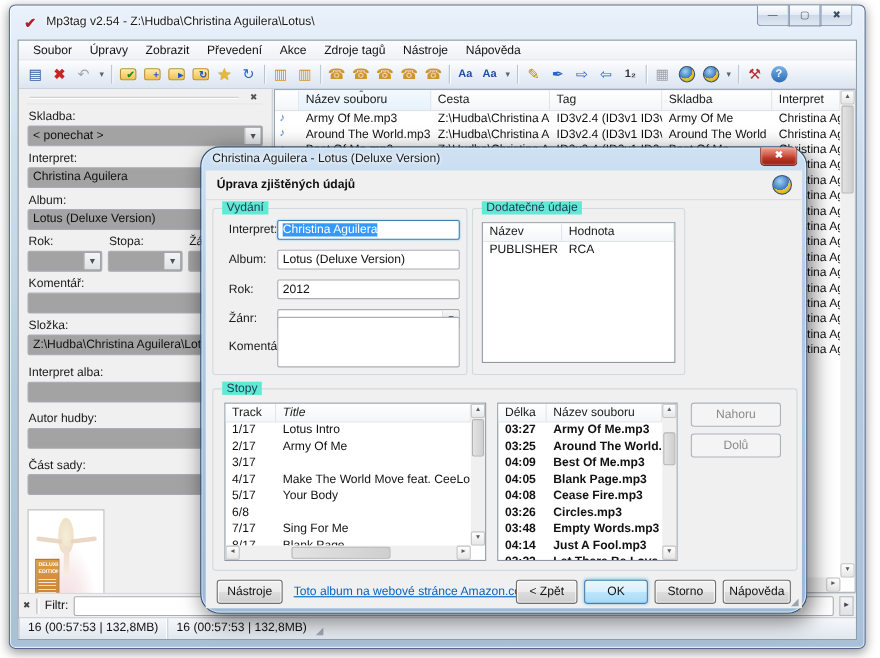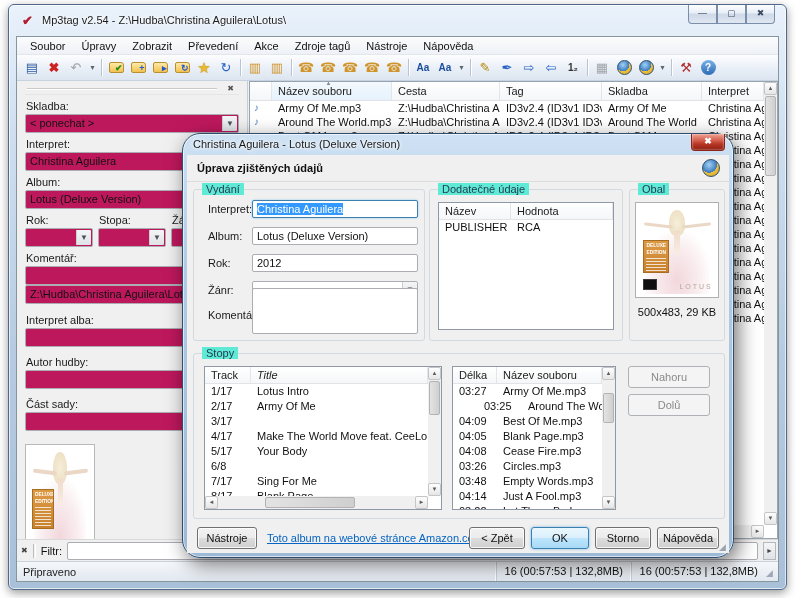--- a/index.html
+++ b/index.html
@@ -40,21 +40,21 @@
   .helpico{width:15px;height:15px;border-radius:50%;background:linear-gradient(#7ab2e8,#2d6bb4);
     color:#fff;font-weight:bold;font-size:10px;display:flex;align-items:center;justify-content:center;}
   
   .main{position:absolute;left:0;top:44px;right:0;bottom:42px;}
   .tagpanel{position:absolute;left:0;top:0;width:231px;bottom:0;background:#f0f0f0;border-right:1px solid #c6cdd4;
     padding:2px 8px 0 8px;overflow:hidden;}
   .panel-top{height:12px;position:relative;border-bottom:1px solid #e6e6e6;margin-bottom:2px;}
   .panel-top .groove{position:absolute;left:2px;right:22px;top:5px;height:2px;border-top:1px solid #c9c9c9;border-bottom:1px solid #fff;}
   .pclose{position:absolute;right:2px;top:0;font-size:8px;color:#555;padding:1px 3px;}
   .plabel{margin:5px 0 2px 1px;color:#1a1a1a;}
-  .pfield{position:relative;height:19px;background:#be185d;border:1px solid #abadb3;border-radius:2px;
+  .pfield{position:relative;height:19px;background:#a3a3a3;border:1px solid #abadb3;border-radius:2px;
     line-height:17px;padding:0 18px 0 4px;white-space:nowrap;overflow:hidden;}
   .pfield.noarrow{padding-right:4px;}
   .parrow{position:absolute;right:1px;top:1px;bottom:1px;width:15px;text-align:center;font-size:8px;line-height:15px;color:#48515c;
     background:linear-gradient(#f4f5f6,#dfe2e6);border-left:1px solid #ccd0d5;border-radius:0 1px 1px 0;}
   .row3{display:flex;gap:5px;}
   .row3>div{flex:1;min-width:0;}
   .art-row{display:flex;margin-top:13px;gap:6px;}
   .artbox{width:70px;height:114px;background:#fff;border:1px solid #b9b9b9;padding:3px;}
   .artinfo{flex:1;text-align:right;padding-top:2px;line-height:14px;color:#222;overflow:hidden;}
   
@@ -304,20 +304,21 @@
                 <span class="parrow">▼</span>
               </div>
           </div>
           <div>
             <div class="plabel">Žánr:</div>
             <div class="pfield noarrow"></div>
           </div>
         </div>
         <div class="plabel">Komentář:</div>
         <div class="pfield noarrow"></div>
+        <div class="plabel">Složka:</div>
         <div class="pfield noarrow"><span>Z:\Hudba\Christina Aguilera\Lotus</span></div>
         <div class="plabel" style="margin-top:10px">Interpret alba:</div>
         <div class="pfield noarrow"></div>
         <div class="plabel" style="margin-top:9px">Autor hudby:</div>
         <div class="pfield noarrow"></div>
         <div class="plabel" style="margin-top:9px">Část sady:</div>
         <div class="pfield noarrow"></div>
         <div class="art-row">
           <div class="artbox">
             <div class="cover">
@@ -496,21 +497,20 @@
 
     <div class="filterbar">
       <span class="fclose">✖</span>
       <span class="fgrip"></span>
       <span>Filtr:</span>
       <div class="finput"><span></span></div>
       <div class="fdrop">►</div>
     </div>
 
     <div class="statusbar">
-      <div class="sb-left">Připraveno</div>
       <div class="sb-pane">16 (00:57:53 | 132,8MB)</div>
       <div class="sb-pane">16 (00:57:53 | 132,8MB)</div>
       <div class="sb-grip">◢</div>
     </div>
   </div>
 </div>
 
 <div class="dialog">
   <div class="dlg-title">Christina Aguilera - Lotus (Deluxe Version)</div>
   <div class="dlg-close">✖</div>
@@ -543,39 +543,20 @@
           </div>
         <div class="lv-body">
             <div class="lv-row">
               <div class="lv-c" style="width: 72px;">PUBLISHER</div>
               <div class="lv-c" style="flex: 1 1 0%;">RCA</div>
             </div>
           </div>
       </div>
     </div>
 
-    <div class="grp" style="left:442px;top:34px;width:96px;height:152px;">
-      <span class="legend">Obal</span>
-      <div style="position:absolute;left:5px;top:12px;width:84px;height:96px;background:#fff;border:1px solid #b0b0b0;padding:3px;">
-        <div class="cover">
-          <div class="cv-pink"></div>
-            <div class="cv-hair"></div>
-            <div class="cv-armL"></div>
-            <div class="cv-armR"></div>
-            <div class="cv-body"></div>
-          <div class="cv-sticker">
-              <div class="st1">DELUXE EDITION</div>
-              <div class="st2"></div>
-            </div>
-          <div class="cv-adv"></div>
-          <div class="cv-title">LOTUS</div>
-        </div>
-      </div>
-      <div style="position:absolute;left:0;right:0;top:116px;text-align:center;">500x483, 29 KB</div>
-    </div>
 
     <div class="grp" style="left:6px;top:198px;width:532px;height:166px;">
       <span class="legend">Stopy</span>
       <div class="lv" style="left:10px;top:12px;width:238px;height:144px;">
         <div class="lv-head" style="right:13px;">
             <div class="lv-hc" style="width: 46px;">Track</div>
             <div class="lv-hc" style="flex: 1 1 0%; font-style: italic;">Title</div>
           </div>
         <div class="lv-body" style="right:13px;bottom:13px;">
             <div class="lv-row">
@@ -618,27 +599,27 @@
           <div class="arr" style="left:0;">◄</div>
           <div class="thumb" style="top:1px;bottom:1px;left:60px;width:90px;"></div>
           <div class="arr" style="right:0;">►</div>
         </div>
       </div>
       <div class="lv" style="left:258px;top:12px;width:164px;height:144px;">
         <div class="lv-head" style="right:13px;">
             <div class="lv-hc" style="width: 44px;">Délka</div>
             <div class="lv-hc" style="flex: 1 1 0%;">Název souboru</div>
           </div>
-        <div class="lv-body" style="right:13px;">
+        <div class="lv-body" style="right:13px;font-weight:bold;">
             <div class="lv-row">
               <div class="lv-c" style="width: 44px;">03:27</div>
               <div class="lv-c" style="flex: 1 1 0%;">Army Of Me.mp3</div>
             </div>
             <div class="lv-row">
-              <div class="lv-c" style="width: 44px; margin-left: 25px;">03:25</div>
+              <div class="lv-c" style="width: 44px;">03:25</div>
               <div class="lv-c" style="flex: 1 1 0%;">Around The World.mp3</div>
             </div>
             <div class="lv-row">
               <div class="lv-c" style="width: 44px;">04:09</div>
               <div class="lv-c" style="flex: 1 1 0%;">Best Of Me.mp3</div>
             </div>
             <div class="lv-row">
               <div class="lv-c" style="width: 44px;">04:05</div>
               <div class="lv-c" style="flex: 1 1 0%;">Blank Page.mp3</div>
             </div>

